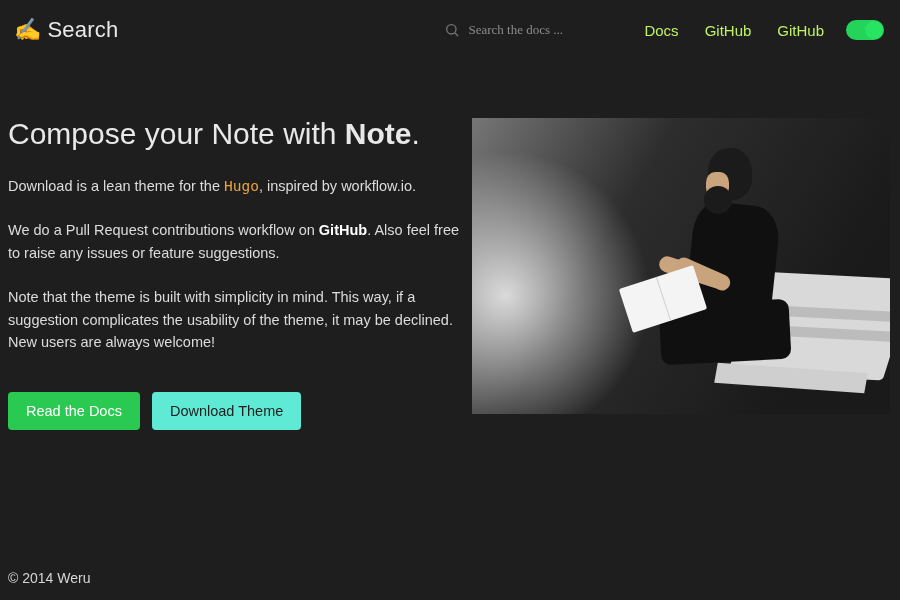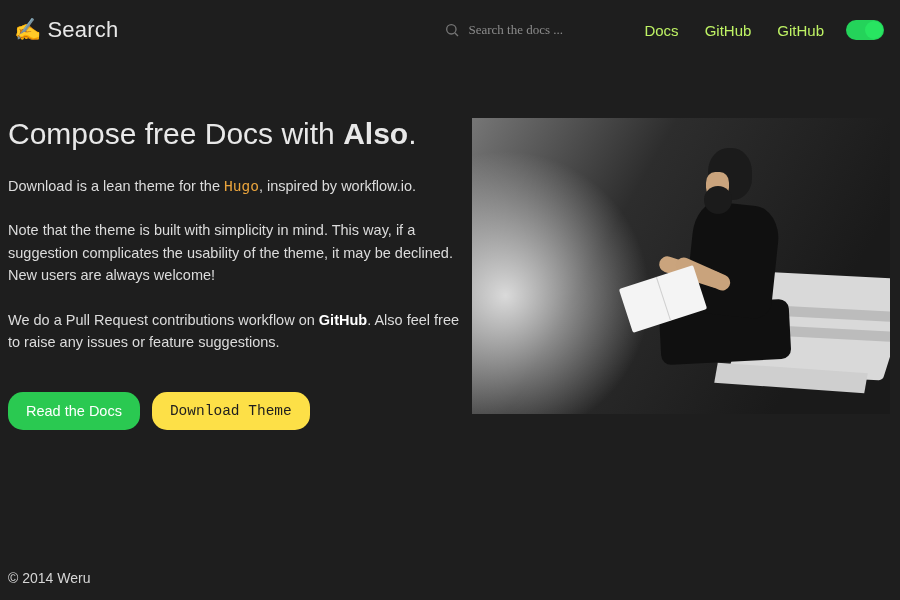--- a/index.html
+++ b/index.html
@@ -38,25 +38,25 @@
     
     .hero { display: flex; padding: 54px 8px 0 8px; }
     .hero-copy { width: 460px; }
     .title { font-size: 30px; font-weight: 300; line-height: 1.3; }
     .title strong { font-weight: 700; }
     .para { font-size: 14.5px; line-height: 1.55; color: #dcdcdc; margin-top: 22px; }
     .hugo { color: #e8a33c; font-family: "SFMono-Regular", Menlo, monospace; }
     .gh-strong { font-weight: 700; color: #fff; }
     .cta-row { display: flex; gap: 12px; margin-top: 38px; }
     .btn {
-      padding: 11px 18px; border-radius: 15px; font-size: 14.5px;
+      padding: 11px 18px; border-radius: 4px; font-size: 14.5px;
       border: 0; cursor: pointer;
     }
     .btn-primary { background: #2ac951; color: #fff; }
-    .btn-secondary { background: #fde047; color: #1e1e1e; font-family: Liberation Mono, monospace; }
+    .btn-secondary { background: #5eead4; color: #1e1e1e; }
     
     .hero-art {
       position: absolute; right: 10px; top: 118px;
       width: 418px; height: 296px; border-radius: 0;
       background:
         radial-gradient(circle at 8% 60%, rgba(255,255,255,.8), rgba(255,255,255,0) 34%),
         linear-gradient(120deg, #767676 0%, #2d2d2d 35%, #1a1a1a 80%);
       overflow: hidden;
     }
     
@@ -162,32 +162,32 @@
     <a class="nav-link">GitHub</a>
   </nav>
   <div class="toggle">
     <div class="toggle-knob"></div>
   </div>
 </header>
 
 <section class="hero">
   <div class="hero-copy">
     <h1 class="title">
-      <span>Compose free Docs with </span><strong>Also</strong><span>.</span>
+      <span>Compose your Note with </span><strong>Note</strong><span>.</span>
     </h1>
 
     <p class="para">
       <span>Download is a lean theme for the </span><a class="hugo">Hugo</a><span>, inspired by workflow.io.</span>
     </p>
 
-    <p class="para">Note that the theme is built with simplicity in mind. This way, if a suggestion complicates the usability of the theme, it may be declined. New users are always welcome!</p>
-
     <p class="para">
       <span>We do a Pull Request contributions workflow on </span><span class="gh-strong">GitHub</span><span>. Also feel free to raise any issues or feature suggestions.</span>
     </p>
+
+    <p class="para">Note that the theme is built with simplicity in mind. This way, if a suggestion complicates the usability of the theme, it may be declined. New users are always welcome!</p>
 
     <div class="cta-row">
       <button class="btn btn-primary">Read the Docs</button>
       <button class="btn btn-secondary">Download Theme</button>
     </div>
   </div>
 
   <div class="hero-art">
     <div class="chair">
       <div class="chair-top"></div>

